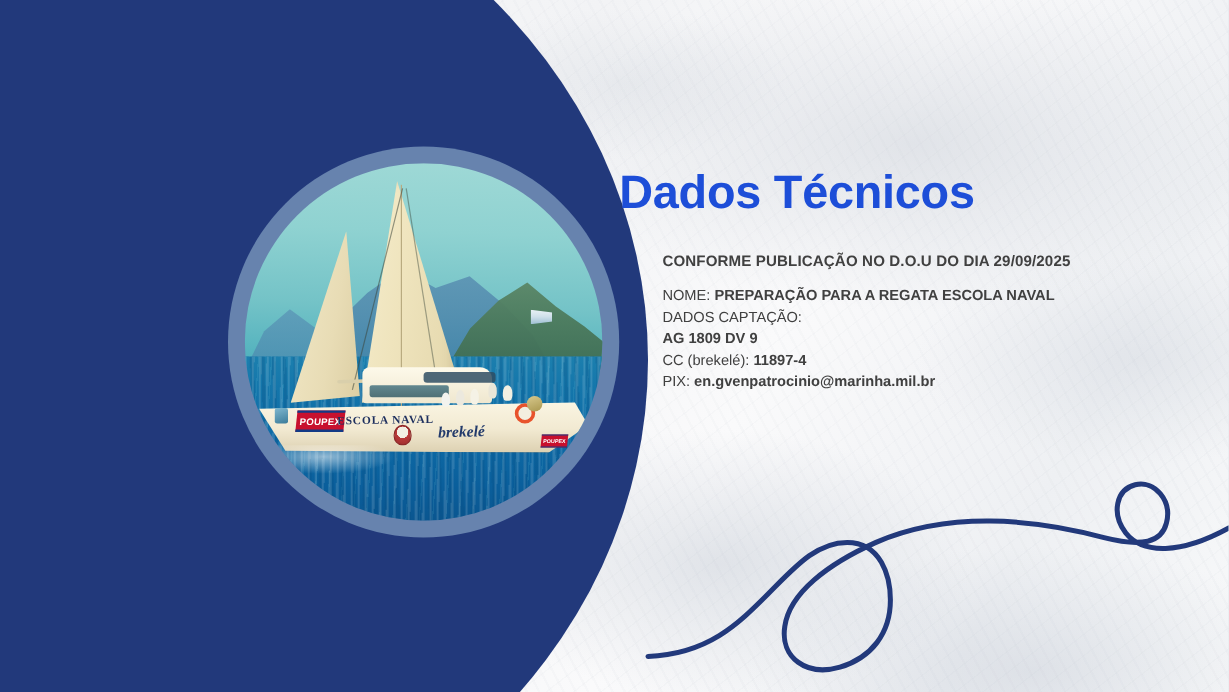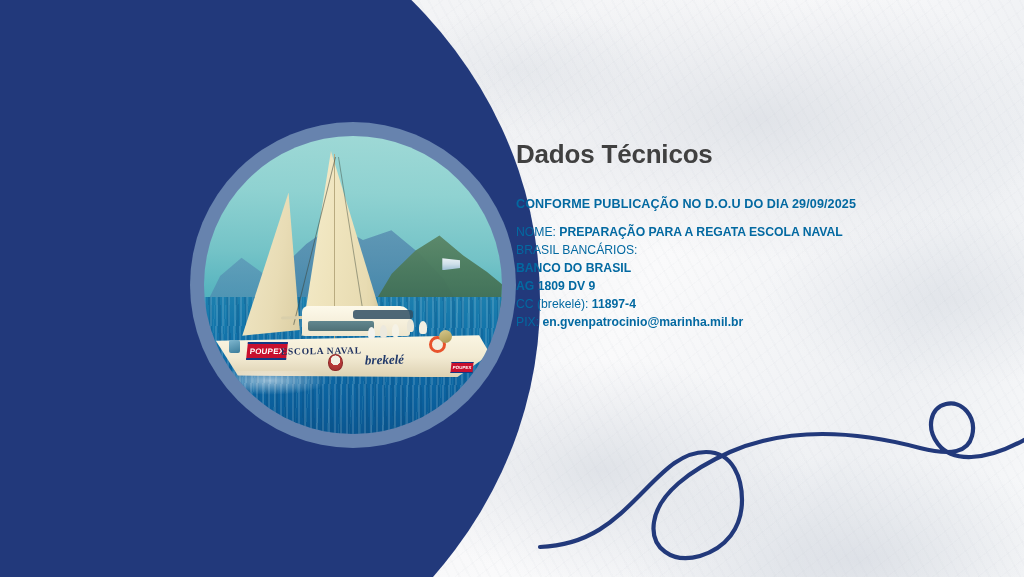--- a/index.html
+++ b/index.html
@@ -207,25 +207,25 @@
   }
 
   
   .swirl{position:absolute;left:0;top:0;width:1024px;height:577px;pointer-events:none;}
 
   
   .content{
     position:absolute;left:516px;top:140px;width:470px;
   }
   .title{
-    color:#404040;
-    font-size:26px;font-weight:700;letter-spacing:-.2px;
+    color:#1d4ed8;
+    font-size:39px;font-weight:700;letter-spacing:-.2px;
     line-height:1.1;margin:0 0 26px 0;
   }
-  .lines{color:#0369a1;font-size:12.2px;line-height:18px;}
+  .lines{color:#404040;font-size:12.2px;line-height:18px;margin-left:36px;}
   .line{white-space:nowrap;}
   .line b{font-weight:400;}
   .line.all-bold{font-weight:700;}
   .line.headline{font-weight:700;font-size:12.6px;margin-bottom:10px;letter-spacing:.1px;}
   .val{font-weight:700;}
 </style>
 </head>
 <body>
 
 <div id="slide">
@@ -287,24 +287,21 @@
   </svg>
 
   <div class="content">
     <h1 class="title">Dados Técnicos</h1>
     <div class="lines">
       <div class="line headline">CONFORME PUBLICAÇÃO NO D.O.U DO DIA  29/09/2025</div>
       <div class="line">
         <b>NOME:</b><span class="val"> PREPARAÇÃO PARA A REGATA ESCOLA NAVAL</span>
       </div>
       <div class="line all-bold">
-        <b>BRASIL BANCÁRIOS:</b>
-      </div>
-      <div class="line">
-        <span class="val">BANCO DO BRASIL</span>
+        <b>DADOS CAPTAÇÃO:</b>
       </div>
       <div class="line">
         <span class="val">AG 1809 DV 9</span>
       </div>
       <div class="line">
         <b>CC (brekelé):</b><span class="val"> 11897-4</span>
       </div>
       <div class="line">
         <b>PIX:</b><span class="val"> en.gvenpatrocinio@marinha.mil.br</span>
       </div>

